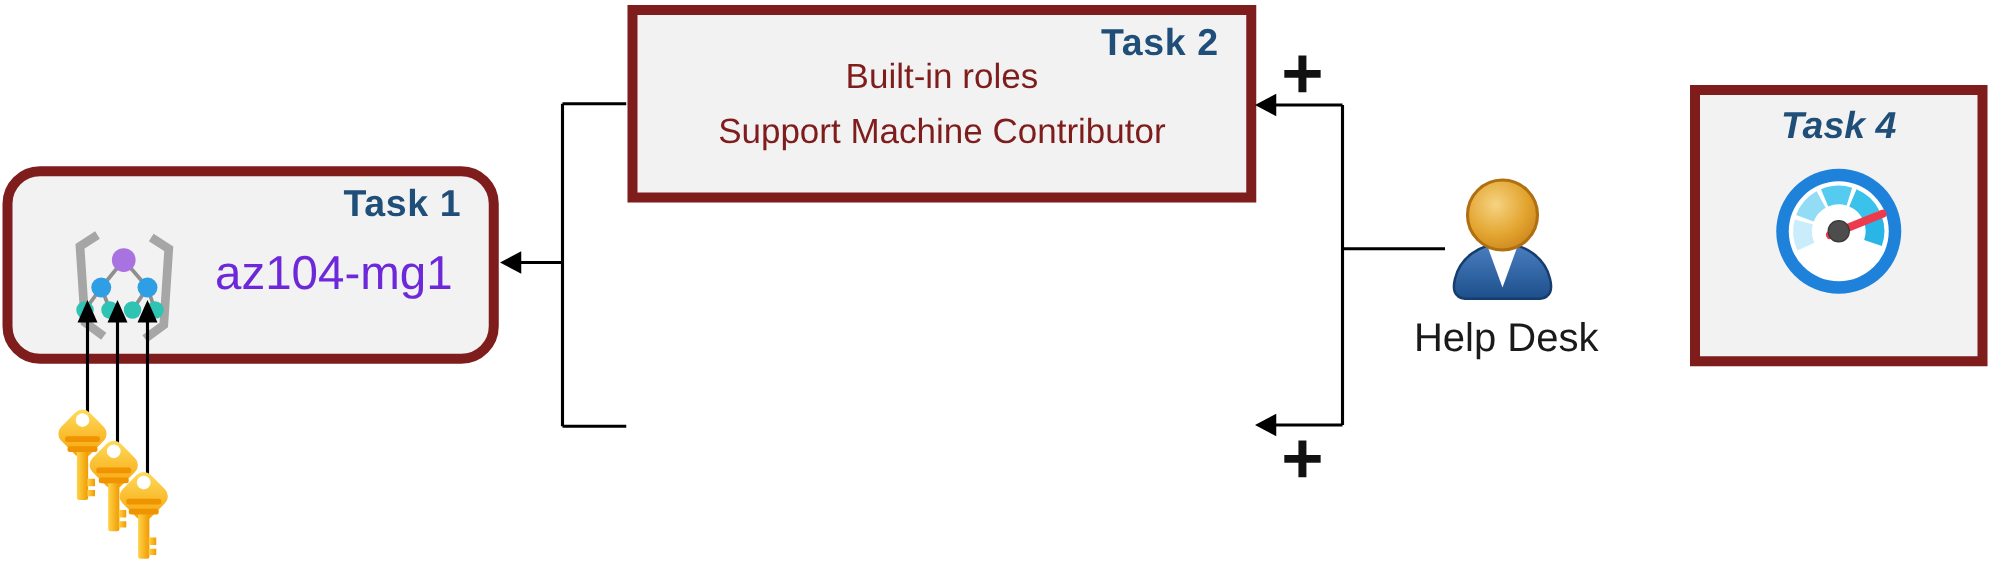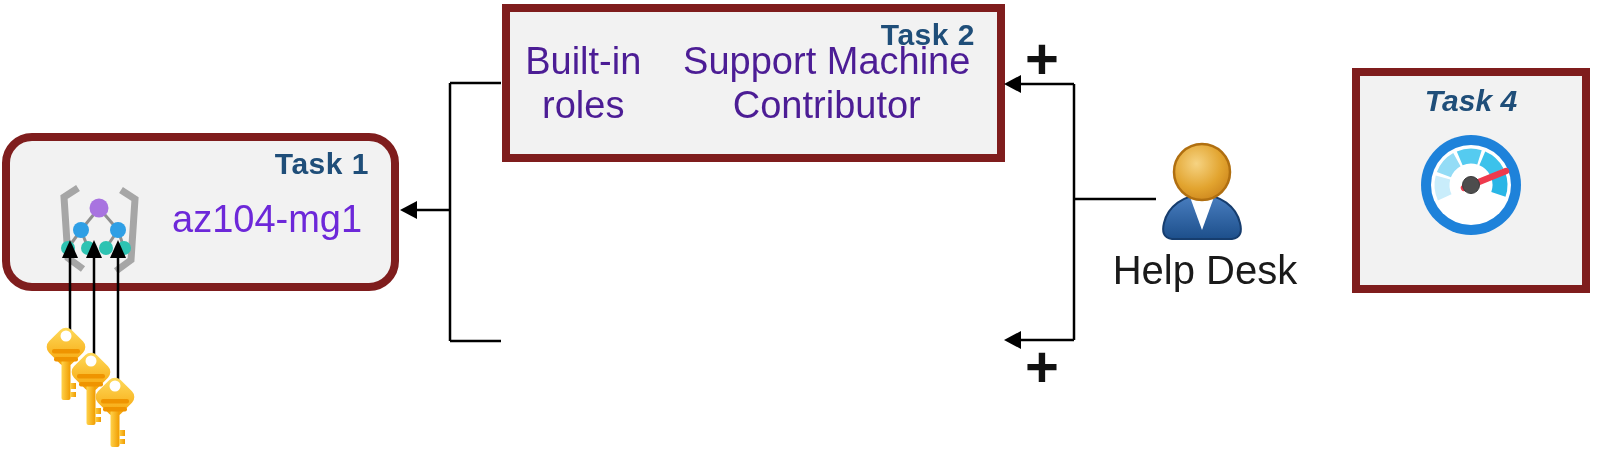--- a/index.html
+++ b/index.html
@@ -12,38 +12,38 @@
   }
   .badge{
     position:absolute;top:6px;right:22px;font-weight:bold;font-size:30px;color:#1f4e79;
     letter-spacing:0.5px;
   }
   .badge-center{
     position:absolute;top:8px;left:0;width:100%;text-align:center;
     font-weight:bold;font-size:30px;color:#1f4e79;
   }
   .box-lines{
-    display:flex;height:100%;flex-direction:row;justify-content:center;align-items:center;
-    font-size:38px;line-height:44px;color:#4c1d95;text-align:center;
+    display:flex;height:100%;flex-direction:column;justify-content:center;align-items:center;
+    font-size:28px;line-height:44px;color:#7f1d1d;text-align:center;
   }
   .mg-name{
     position:absolute;left:162px;top:56px;font-size:38px;line-height:44px;color:#6d28d9;
   }
   .mg-icon{position:absolute;left:44px;top:37px;}
   .gauge-icon{position:absolute;left:50%;top:56px;transform:translateX(-50%);}
   .task4-caption{
     position:absolute;bottom:12px;left:0;width:100%;text-align:center;
     font-size:34px;color:#1a1a1a;
   }
   .connectors{position:absolute;left:0;top:0;pointer-events:none;}
   .keys{position:absolute;left:28px;top:310px;}
   .person{position:absolute;left:1150px;top:124px;}
   .actor-label{
     position:absolute;left:1105px;top:248px;width:200px;text-align:center;
-    font-size:40px;line-height:45px;color:#1a1a1a;
+    font-size:32px;line-height:45px;color:#1a1a1a;
   }
   .plus{
     position:absolute;left:1010px;width:64px;height:70px;line-height:70px;text-align:center;
     font-size:58px;font-weight:bold;color:#111;
   }
   .plus-top{top:24px;}
   .plus-bottom{top:332px;}
 </style>
 </head>
 <body>

